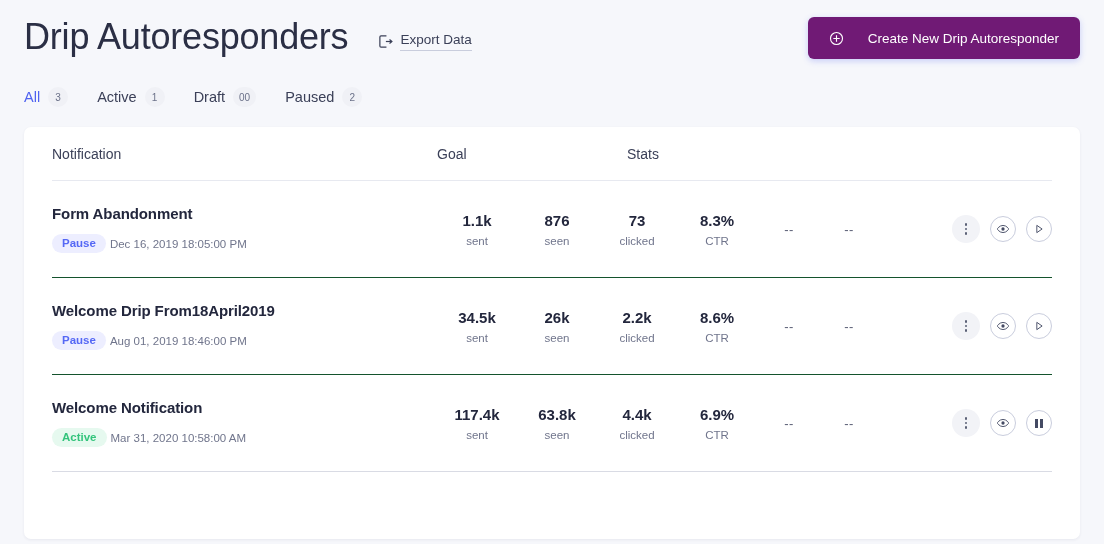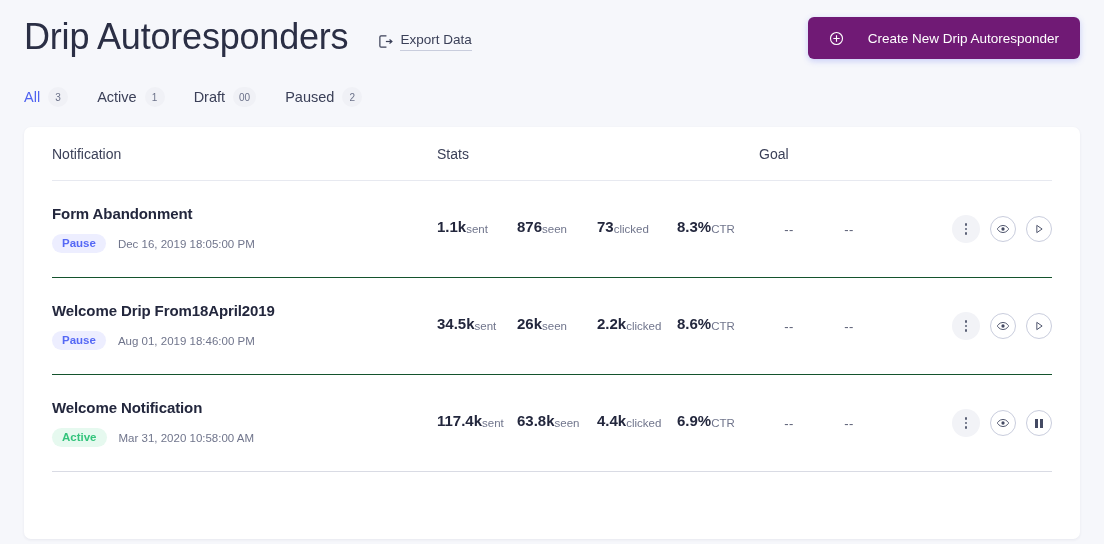--- a/index.html
+++ b/index.html
@@ -161,21 +161,21 @@
     font-size: 15px;
     font-weight: bold;
     color: #23273d;
     margin-bottom: 12px;
     letter-spacing: -0.1px;
   }
 
   .notif-meta {
     display: flex;
     align-items: center;
-    gap: 12px;
+    gap: 4px;
   }
 
   .status-badge {
     border-radius: 10px;
     padding: 3px 10px 4px 10px;
     font-size: 11.5px;
     font-weight: bold;
   }
   .status-badge.pause  { background: #edeeff; color: #5568f5; }
   .status-badge.active { background: #e6f9ef; color: #34c47c; }
@@ -183,21 +183,21 @@
   .notif-date {
     font-size: 11.5px;
     color: #70758c;
   }
 
   
   .stats-group { display: flex; }
   .stat-cell {
     width: 80px;
     display: flex;
-    flex-direction: row;
+    flex-direction: column;
     align-items: center;
   }
   .stat-value {
     font-size: 15px;
     font-weight: bold;
     color: #23273d;
     margin-bottom: 6px;
   }
   .stat-label {
     font-size: 11.5px;
@@ -314,22 +314,22 @@
   <div class="filter-tab">
     <span class="tab-label">Paused</span>
     <span class="tab-count">2</span>
   </div>
 </div>
 
 <div class="card">
 
   <div class="table-head">
     <div class="th col-notification">Notification</div>
+    <div class="th col-goal">Goal</div>
     <div class="th col-stats">Stats</div>
-    <div class="th col-goal">Goal</div>
     <div class="th col-actions"></div>
   </div>
 
   <div class="table-row">
     <div class="col-notification">
       <div class="notif-name">Form Abandonment</div>
       <div class="notif-meta">
         <span class="status-badge pause">Pause</span>
         <span class="notif-date">Dec 16, 2019 18:05:00 PM</span>
       </div>

